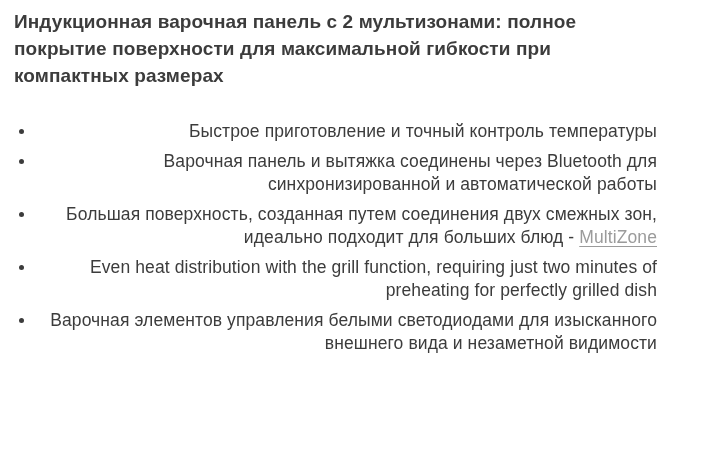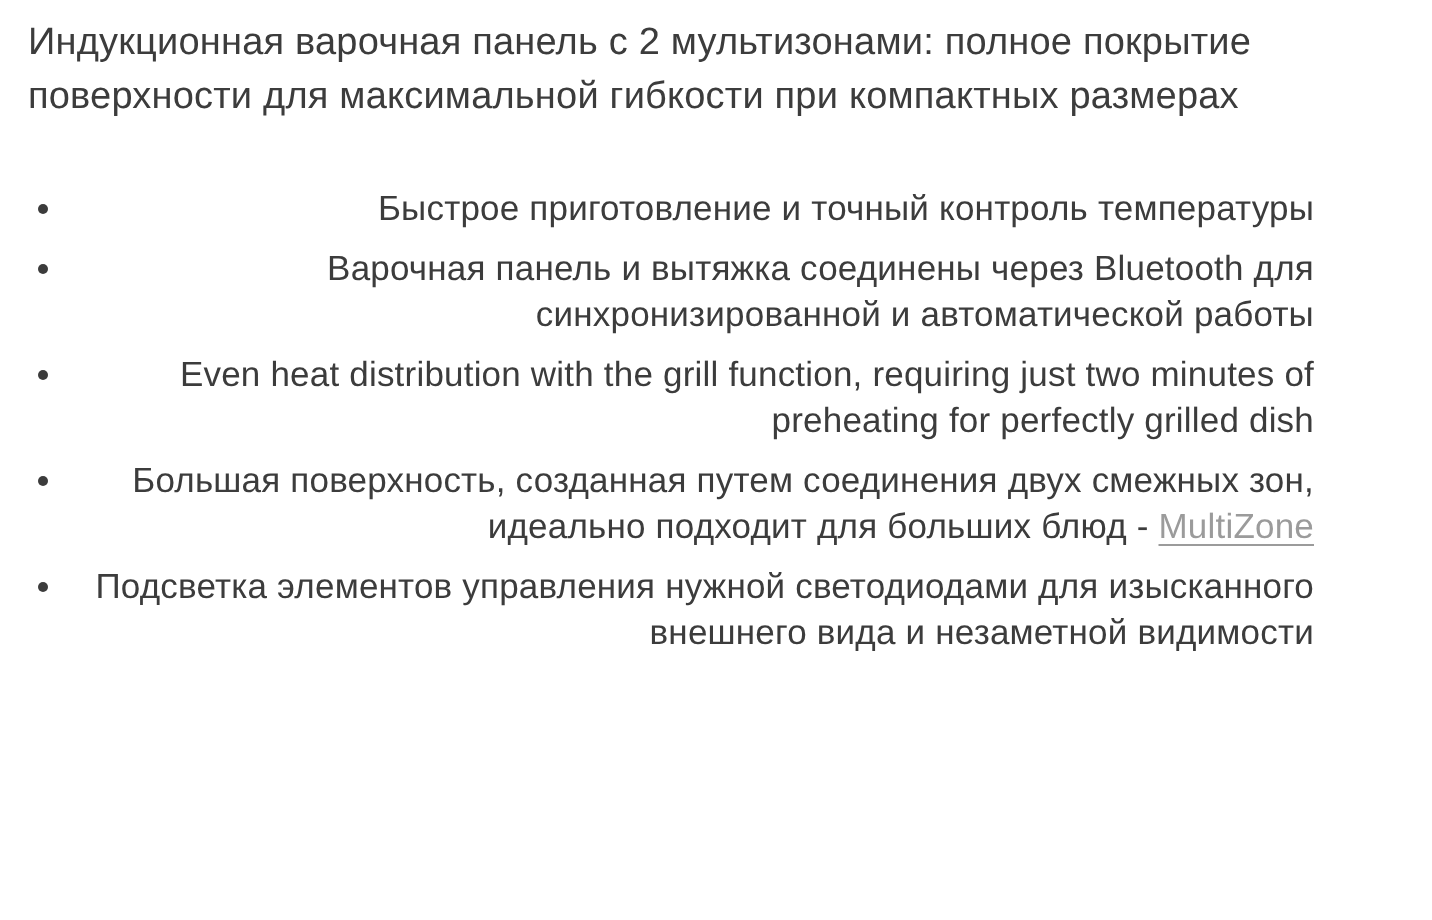--- a/index.html
+++ b/index.html
@@ -14,21 +14,21 @@
     font-family: "Liberation Sans", "DejaVu Sans", sans-serif;
     color: #3c3c3c;
     -webkit-font-smoothing: antialiased;
   }
   .wrap {
     padding: 8px 0 0 14px;
   }
   .product-title {
     margin: 0;
     font-size: 19px;
-    font-weight: 400;
+    font-weight: 700;
     line-height: 27px;
     letter-spacing: 0.1px;
     max-width: 632px;
     color: #3c3c3c;
   }
   ul.feature-list {
     list-style: none;
     margin: 31px 0 0 0;
     padding: 0;
     text-align: right;
@@ -74,27 +74,27 @@
 
 
 
     <li>
       <span class="bullet-dot"></span>
       <span>Варочная панель и вытяжка соединены через Bluetooth для синхронизированной и автоматической работы</span>
     </li>
 
     <li>
       <span class="bullet-dot"></span>
+      <span>Большая поверхность, созданная путем соединения двух смежных зон, идеально подходит для больших блюд - </span><a class="inline-link">MultiZone</a>
+    </li>
+
+    <li>
+      <span class="bullet-dot"></span>
       <span>Even heat distribution with the grill function, requiring just two minutes of preheating for perfectly grilled dish</span>
     </li>
 
     <li>
       <span class="bullet-dot"></span>
-      <span>Большая поверхность, созданная путем соединения двух смежных зон, идеально подходит для больших блюд - </span><a class="inline-link">MultiZone</a>
-    </li>
-
-    <li>
-      <span class="bullet-dot"></span>
-      <span>Подсветка элементов управления нужной светодиодами для изысканного внешнего вида и незаметной видимости</span>
+      <span>Варочная элементов управления белыми светодиодами для изысканного внешнего вида и незаметной видимости</span>
     </li>
 
   </ul>
 </div>
 
 </body></html>

